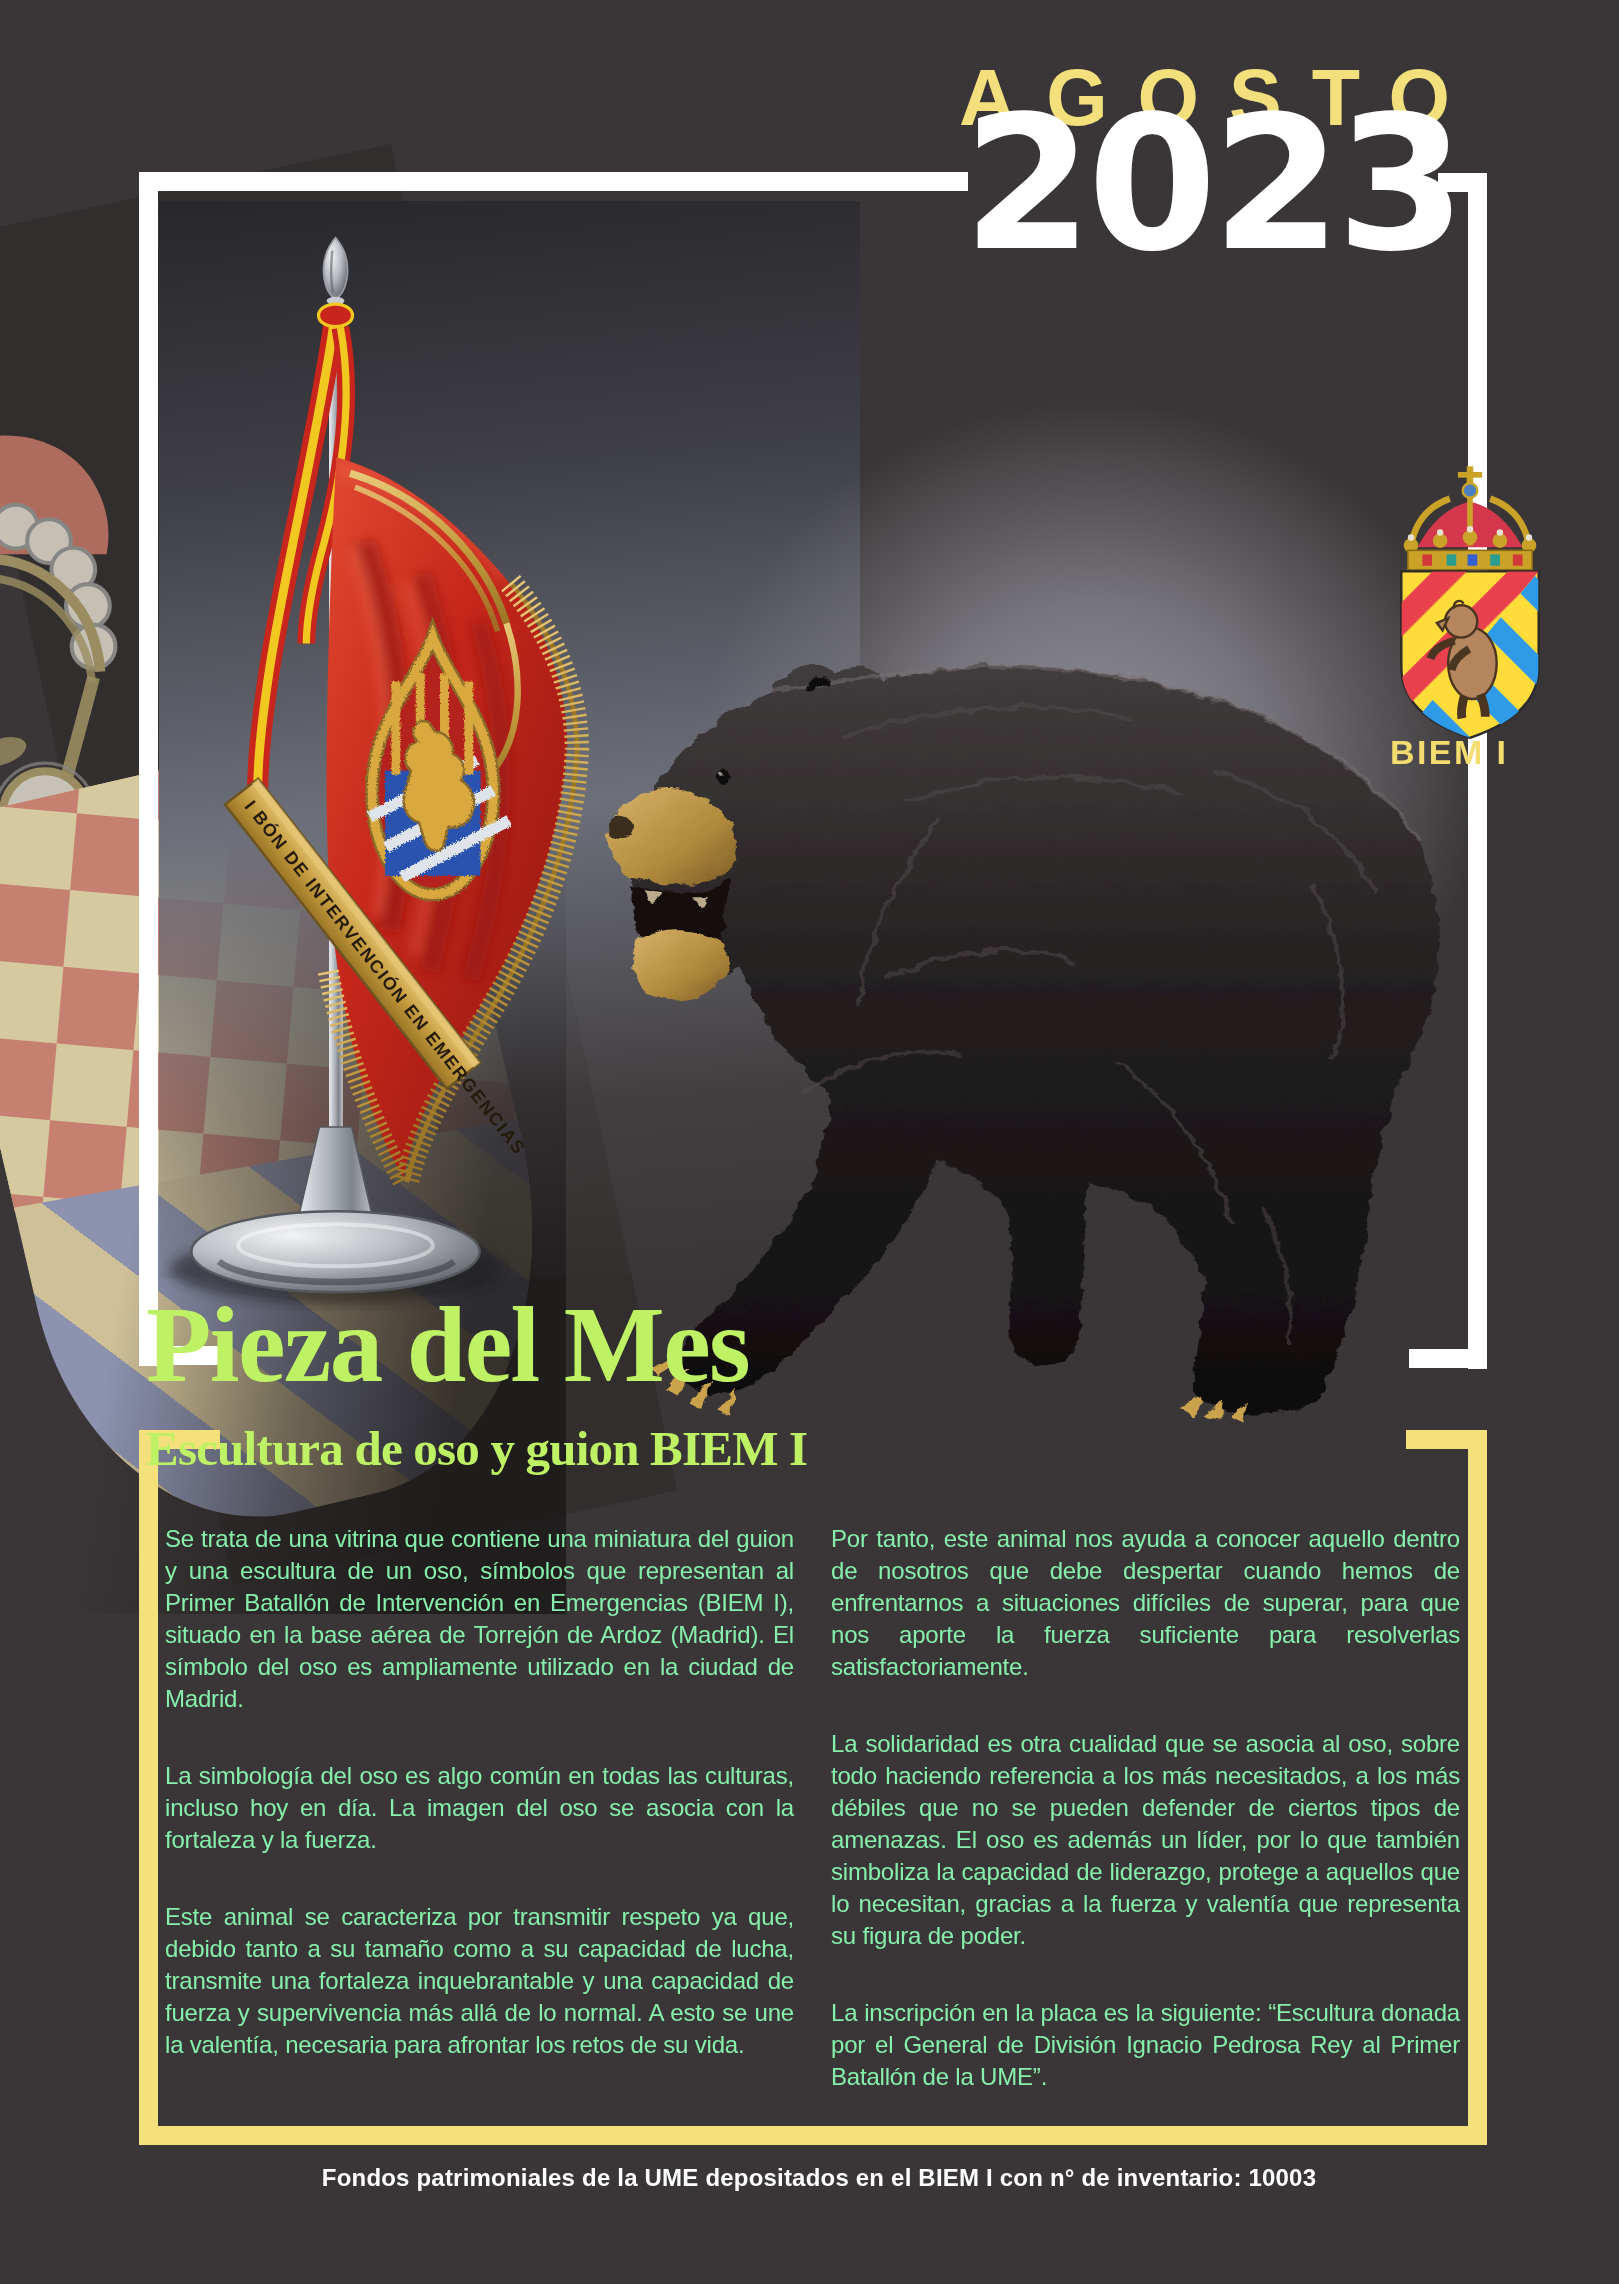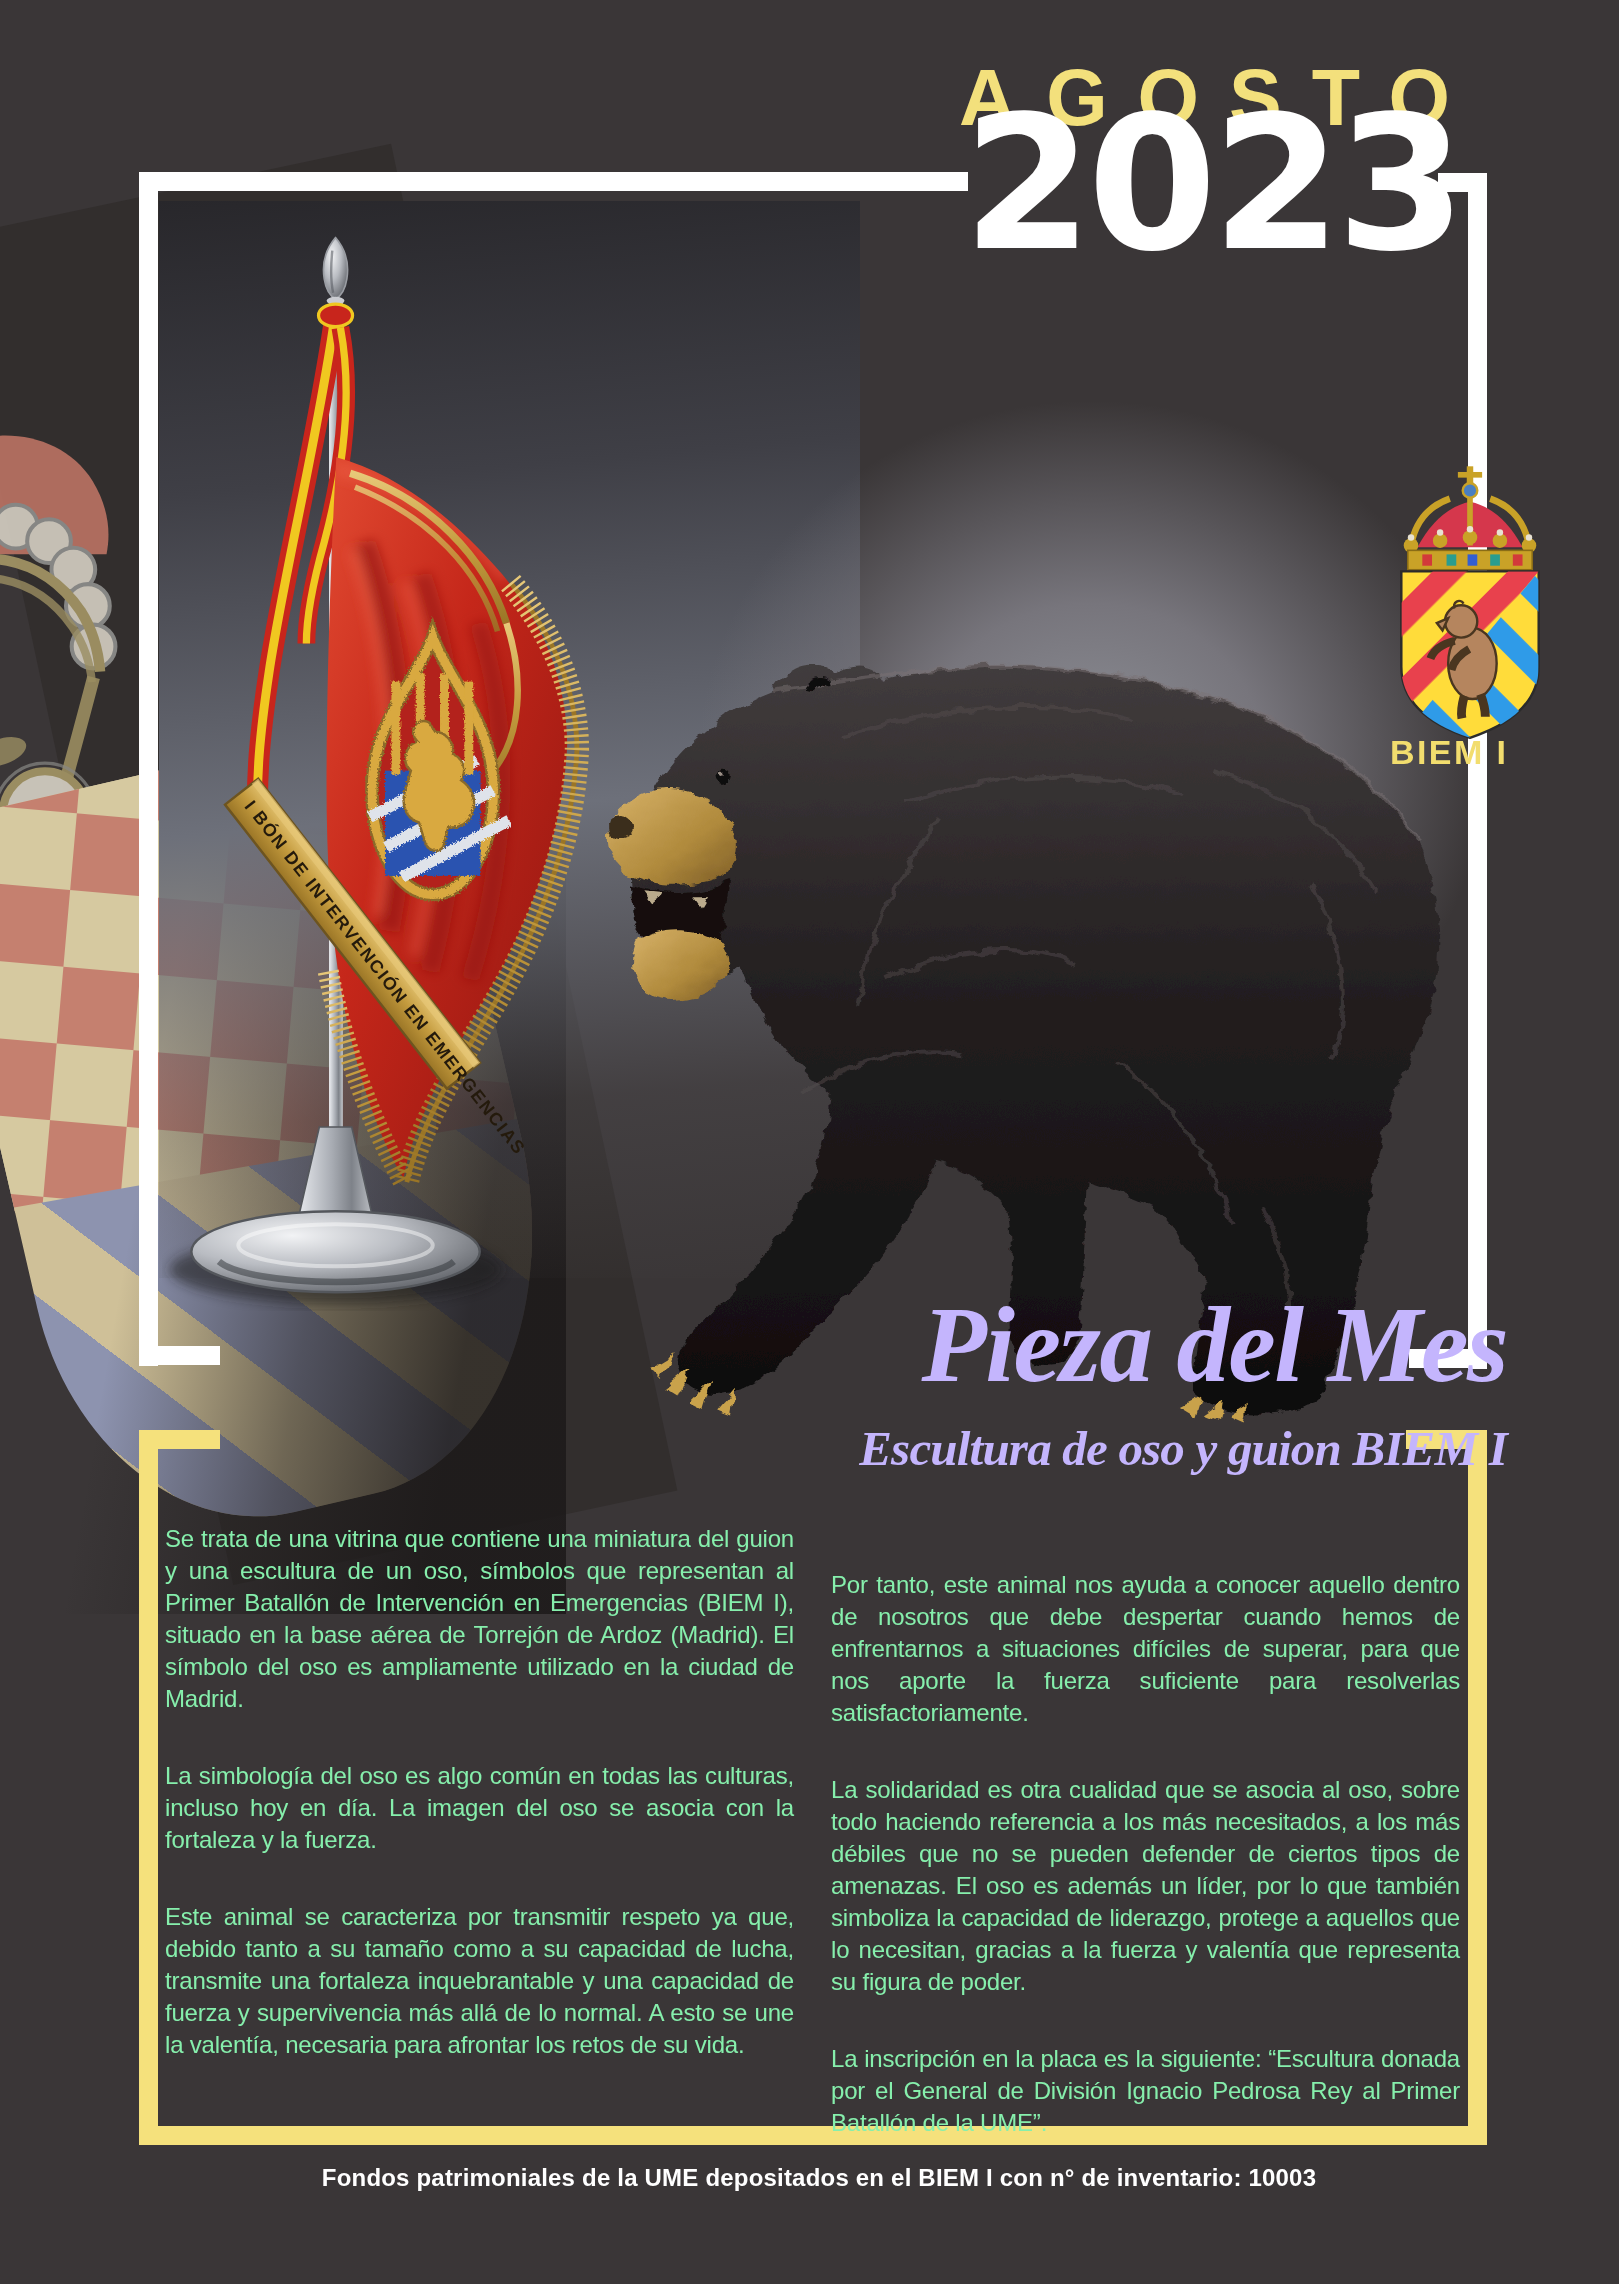--- a/index.html
+++ b/index.html
@@ -45,30 +45,30 @@
   
   .crest{position:absolute;left:1390px;top:463px;width:160px;height:340px;z-index:5;}
   .crest-label{position:absolute;left:0;top:270px;width:100%;text-align:left;
                color:#F2DD6E;font-weight:bold;font-size:34px;letter-spacing:2.4px;}
 
   
   .guion{position:absolute;left:162px;top:202px;width:697px;height:1134px;z-index:4;}
   .bear{position:absolute;left:599px;top:640px;width:907px;height:786px;z-index:4;}
 
   
-  .title-block{position:absolute;left:146px;top:1291px;width:1361px;z-index:7;text-align:right;color:#c4b5fd;
-               font-family:"Liberation Serif","DejaVu Serif",serif;font-style:italic;}
+  .title-block{position:absolute;left:146px;top:1291px;width:1361px;z-index:7;text-align:left;color:#bef264;
+               font-family:"Liberation Serif","DejaVu Serif",serif;}
   .title{font-size:107px;font-weight:bold;line-height:1.02;letter-spacing:-1.6px;}
   .subtitle{font-size:49px;font-weight:bold;line-height:1;margin-top:24px;letter-spacing:-0.8px;}
 
   
   .col{position:absolute;top:1523px;width:629px;z-index:7;color:#86efac;}
   .col p{margin:0 0 45px 0;font-size:24px;line-height:32px;text-align:justify;letter-spacing:-0.2px;}
   .col-left{left:165px;}
-  .col-right{left:831px;margin-top:46px;}
+  .col-right{left:831px;}
 
   .footer{position:absolute;left:9px;top:2164px;width:100%;text-align:center;z-index:7;
           color:#FFFFFF;font-weight:bold;font-size:24px;letter-spacing:0.2px;}
 </style>
 </head>
 <body>
 
 <div class="page">
 
   <div class="watermark">

